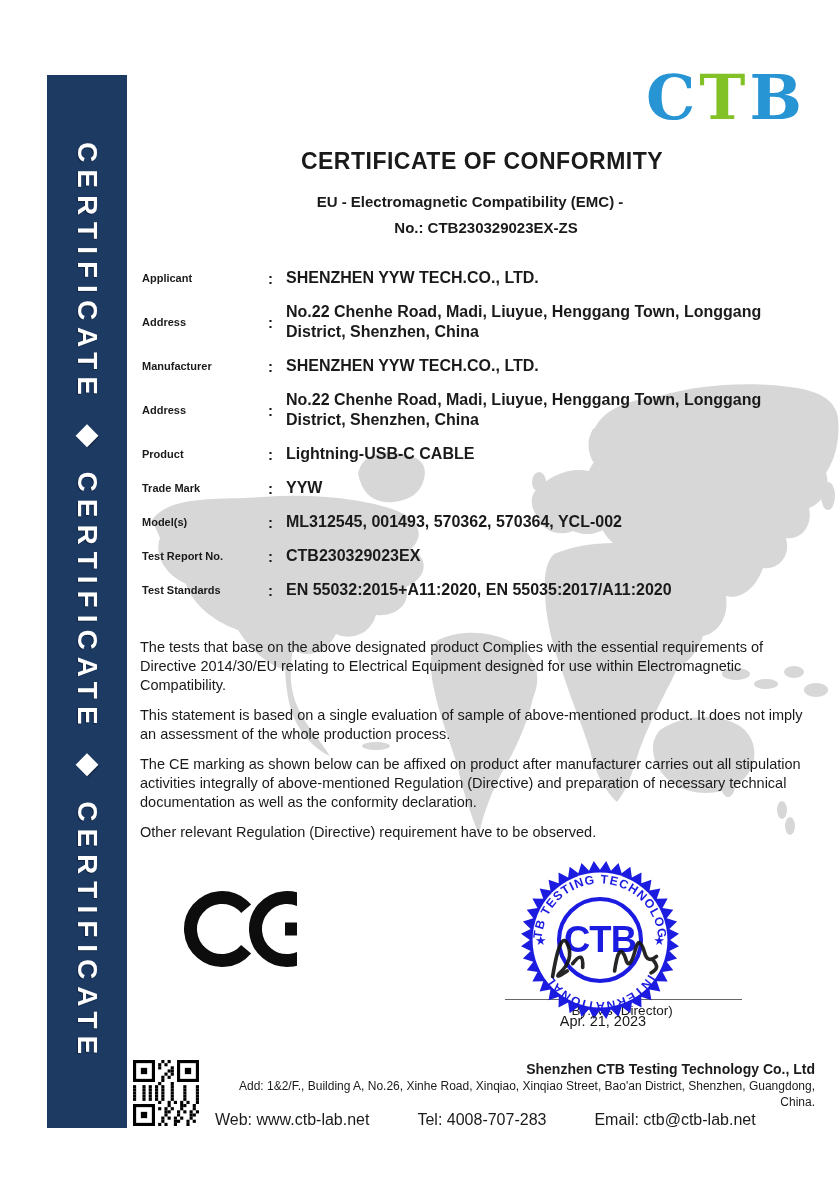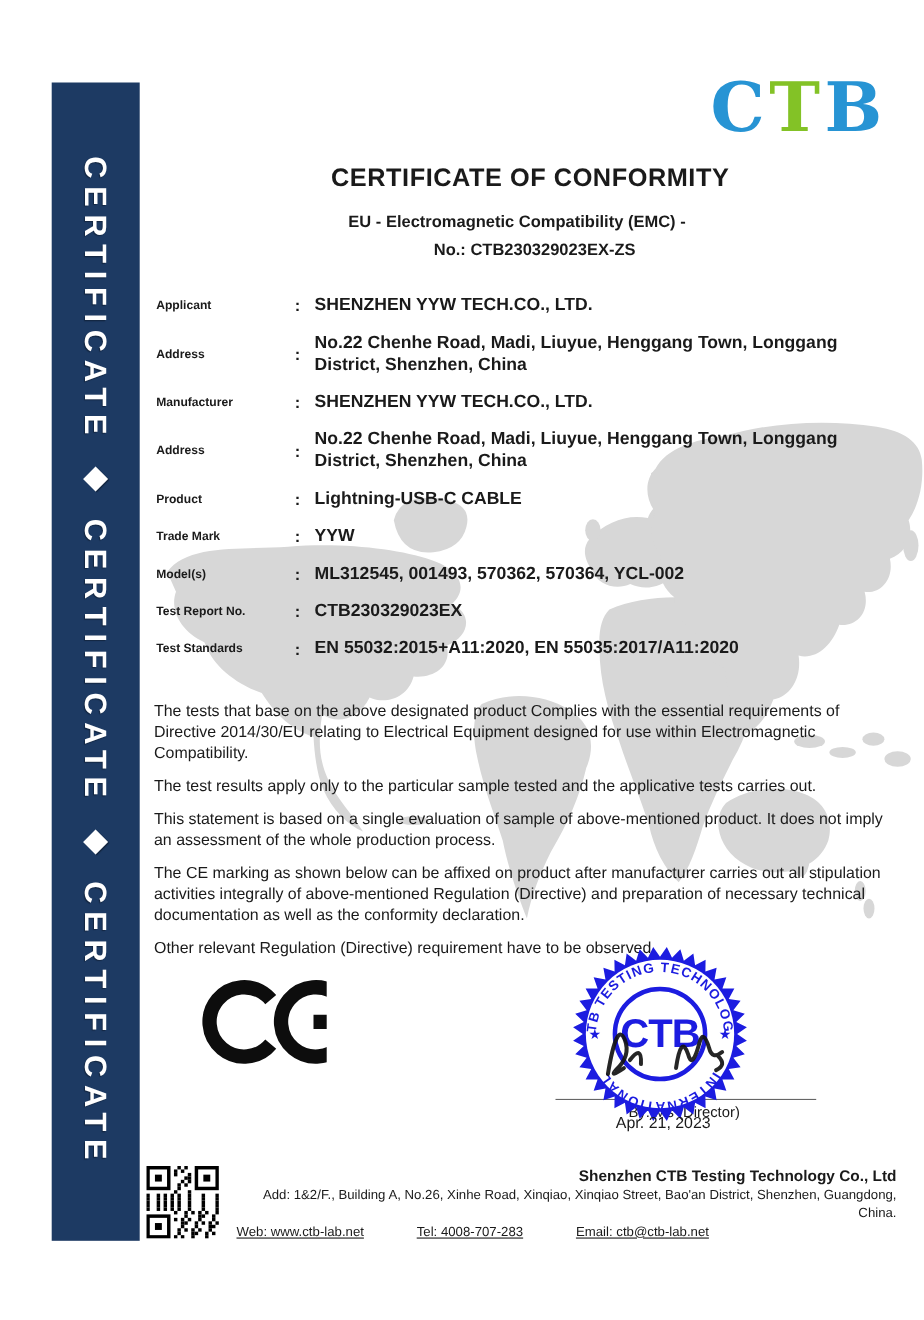--- a/index.html
+++ b/index.html
@@ -41,21 +41,21 @@
   .byline{position:absolute;left:522px;top:1003px;width:200px;text-align:center;
           font-size:13.5px;z-index:1;}
   .stamp{position:absolute;left:518px;top:858px;width:164px;height:164px;z-index:2;}
   .issuedate{position:absolute;left:503px;top:1013px;width:200px;text-align:center;
              font-size:14.5px;z-index:3;}
   
   .qr{position:absolute;left:133px;top:1060px;width:66px;height:66px;z-index:2;}
   .ftext{position:absolute;left:215px;top:1060px;width:600px;z-index:2;text-align:right;}
   .fcompany{font-size:14px;font-weight:bold;line-height:18px;}
   .faddr{font-size:12px;line-height:16px;white-space:nowrap;}
-  .fcontacts{font-size:12px;line-height:16px;margin-top:2px;display:flex;text-decoration:underline;}
+  .fcontacts{font-size:16px;line-height:16px;margin-top:2px;display:flex;}
   .fcontacts span{margin-right:48px;}
   .stamp text{font-family:"Liberation Sans",sans-serif;}
 </style>
 </head>
 <body>
 
 <div class="page">
 
   <svg class="map" viewBox="0 0 700 625" aria-hidden="true">
 
@@ -162,21 +162,20 @@
     </div>
     <div class="frow">
       <div class="flabel">Test Standards</div>
       <div class="fcolon">:</div>
       <div class="fvalue">EN 55032:2015+A11:2020, EN 55035:2017/A11:2020</div>
     </div>
   </div>
 
   <div class="paras">
     <p>The tests that base on the above designated product Complies with the essential requirements of Directive 2014/30/EU relating to Electrical Equipment designed for use within Electromagnetic Compatibility.</p>
-    <p>The test results apply only to the particular sample tested and the applicative tests carries out.</p>
     <p>This statement is based on a single evaluation of sample of above-mentioned product. It does not imply an assessment of the whole production process.</p>
     <p>The CE marking as shown below can be affixed on product after manufacturer carries out all stipulation activities integrally of above-mentioned Regulation (Directive) and preparation of necessary technical documentation as well as the conformity declaration.</p>
     <p>Other relevant Regulation (Directive) requirement have to be observed.</p>
   </div>
 
   <svg class="cemark" width="114" height="82" viewBox="0 0 114 82">
     <g fill="none" stroke="#0d0d0d" stroke-width="13">
       <circle cx="39" cy="41" r="31.5" pathLength="360" stroke-dasharray="280 80" transform="rotate(40 39 41)"></circle>
       <circle cx="104" cy="41" r="31.5" pathLength="360" stroke-dasharray="280 80" transform="rotate(40 104 41)"></circle>
       <line x1="102" y1="41" x2="136" y2="41"></line>

